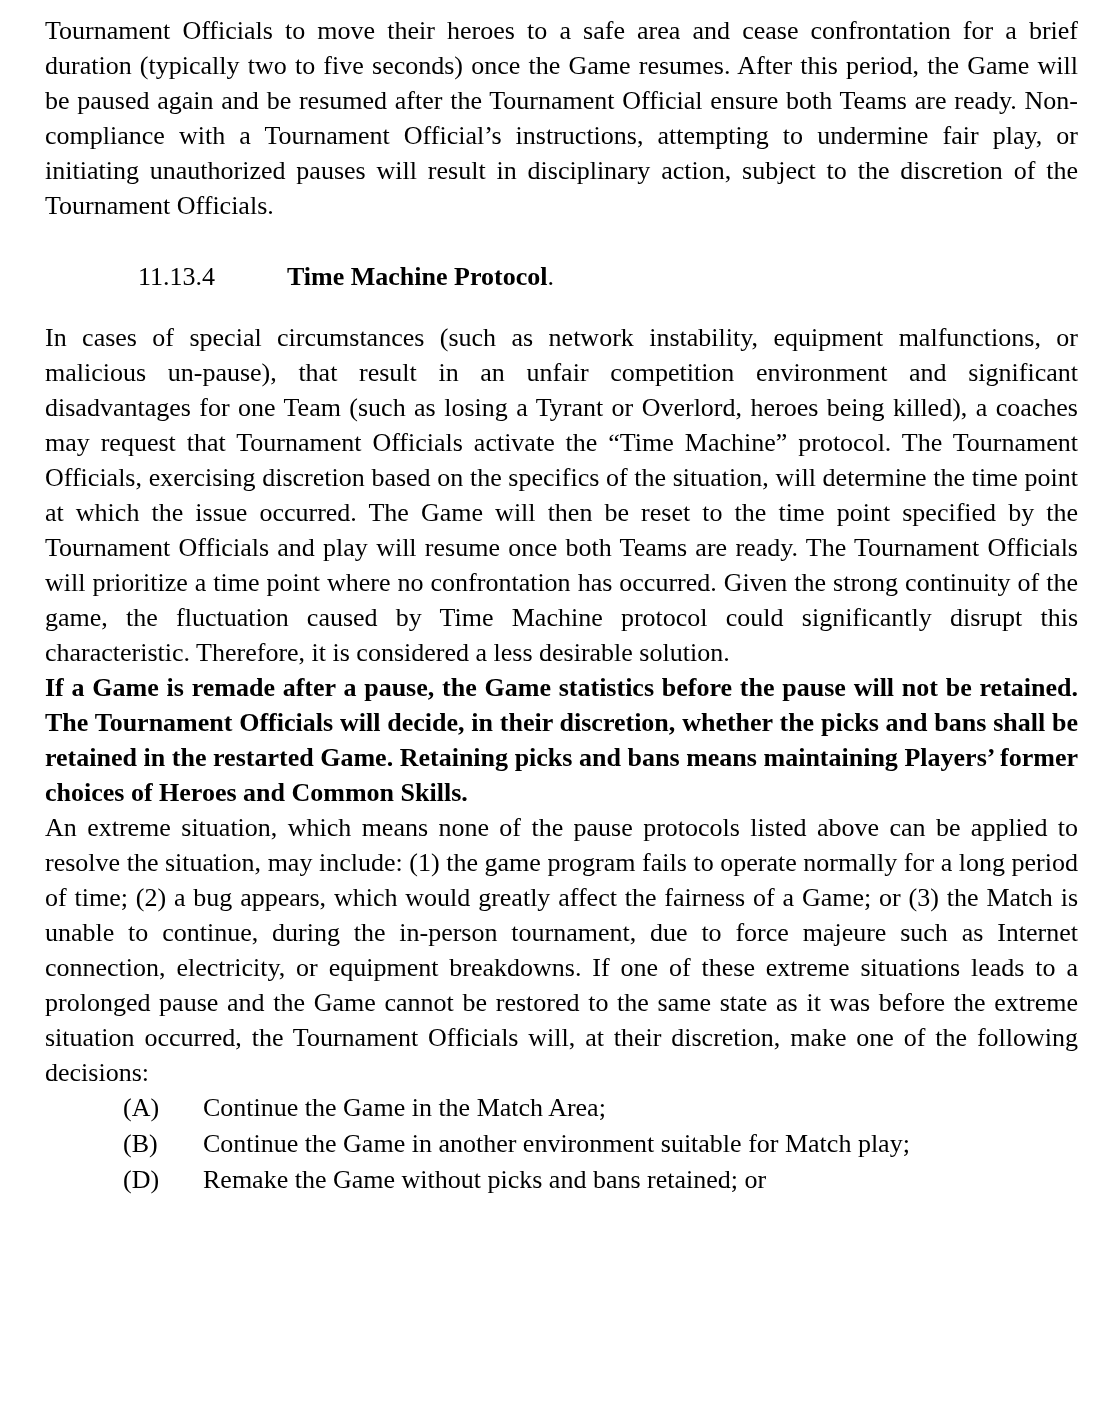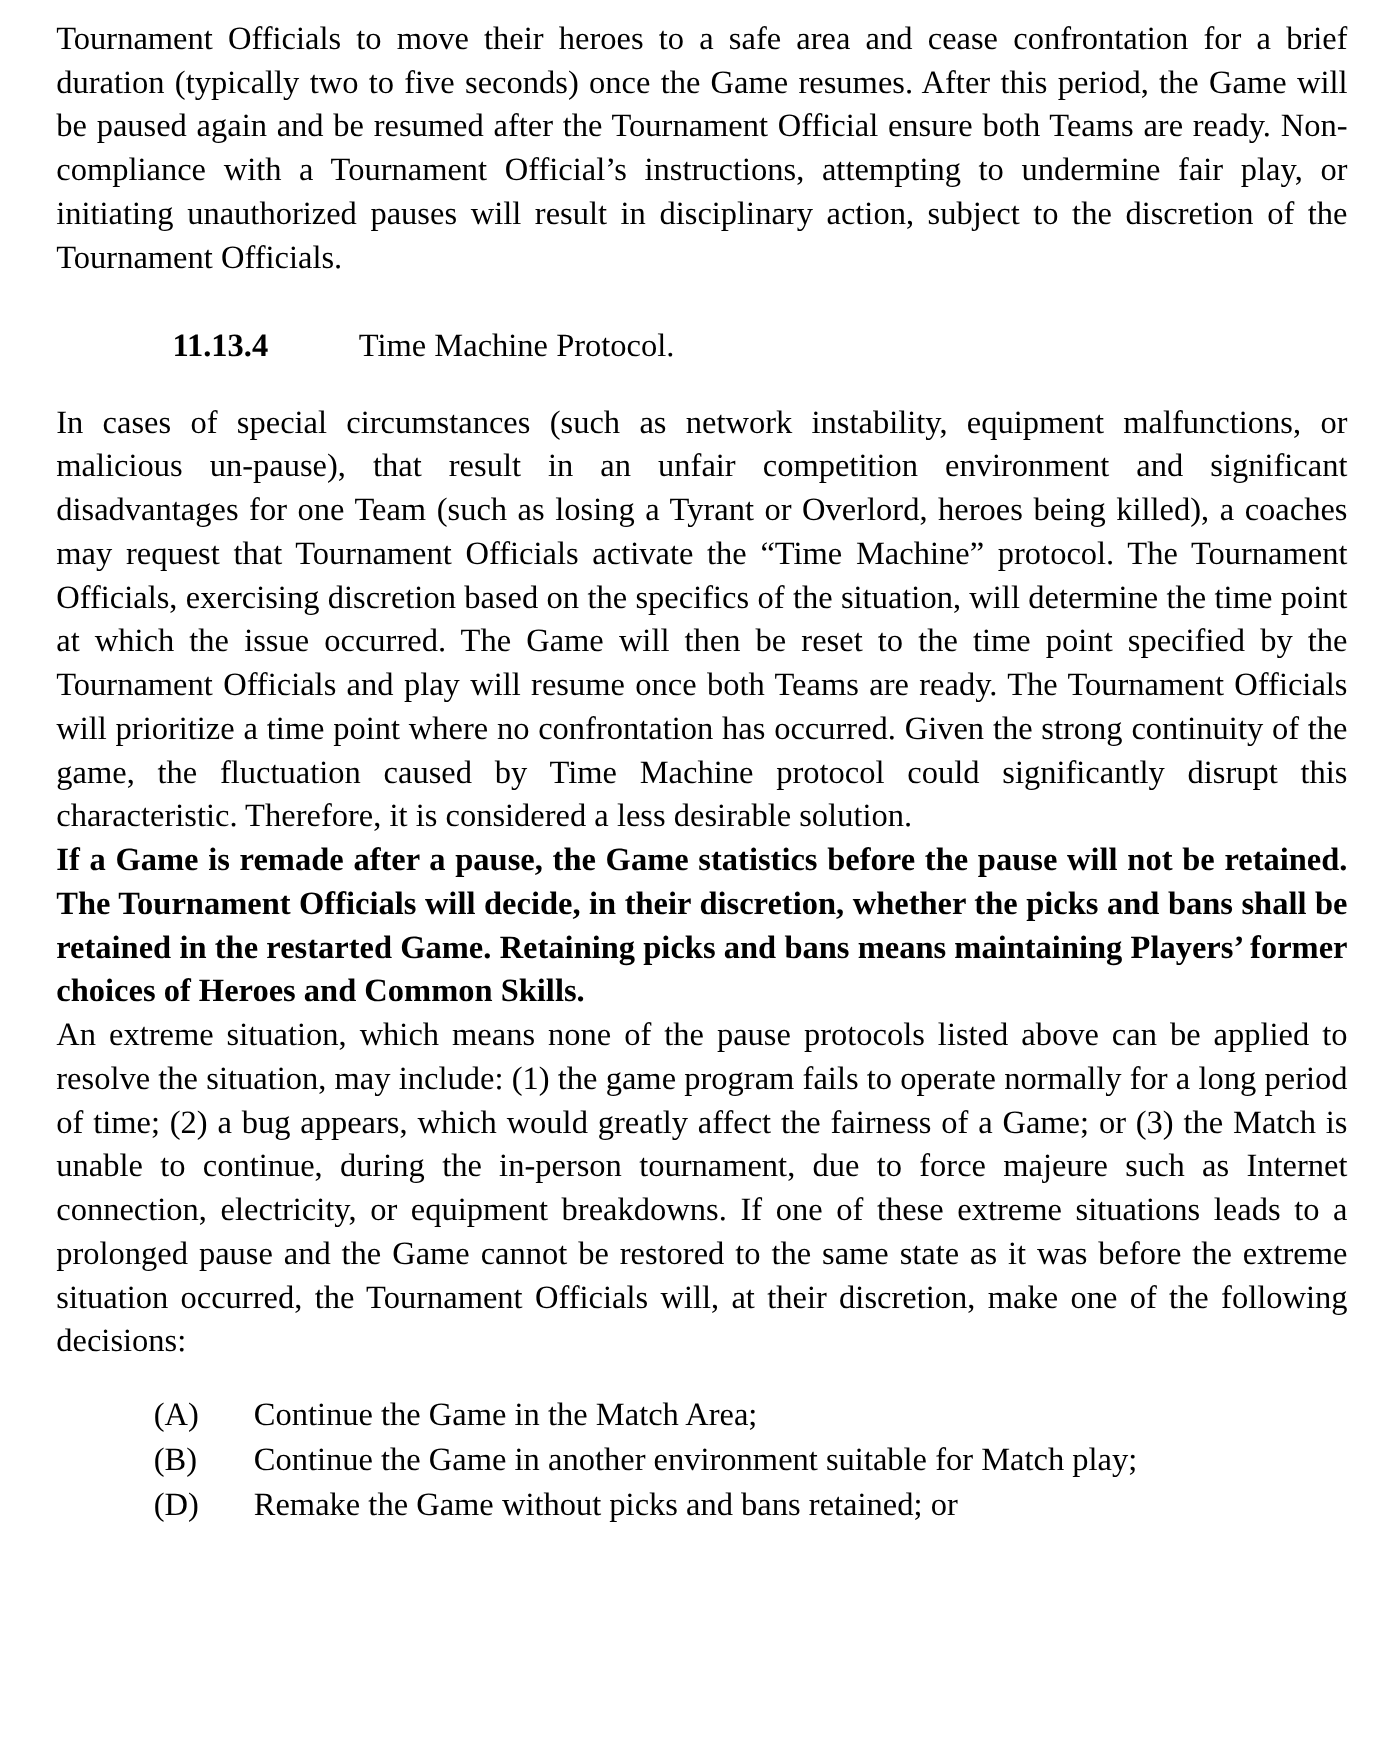--- a/index.html
+++ b/index.html
@@ -36,27 +36,26 @@
   .heading {
     margin: 36px 0 26px 93px;
     text-align: left;
     white-space: nowrap;
     height: 35px;
   }
   .heading.tight { margin-top: 2px; }
   .h-num {
     display: inline-block;
     width: 149px;
-    font-weight: bold;
+    font-weight: normal;
   }
-  .h-title { font-weight: normal; }
+  .h-title { font-weight: bold; }
   .h-dot   { font-weight: normal; }
 
   .list {
-    margin-top: 24px;
     text-align: left;
   }
   .list-item {
     padding-left: 78px;
     line-height: 35px;
     margin-bottom: 1px;
     white-space: nowrap;
   }
   .li-label {
     display: inline-block;

